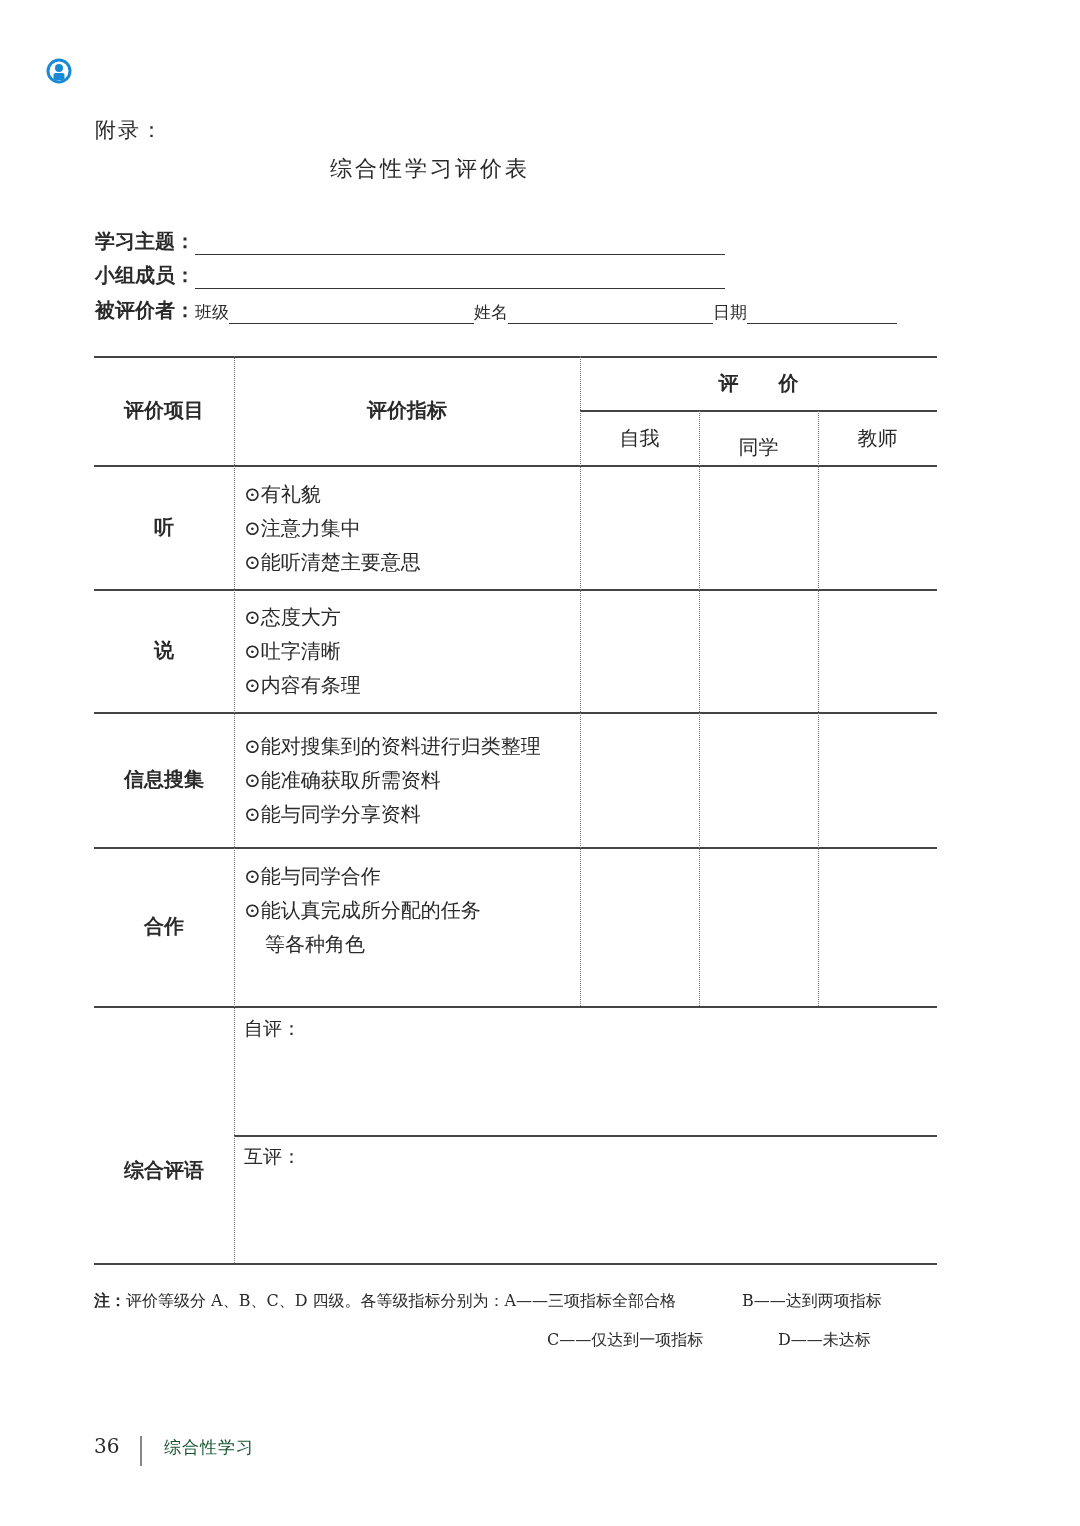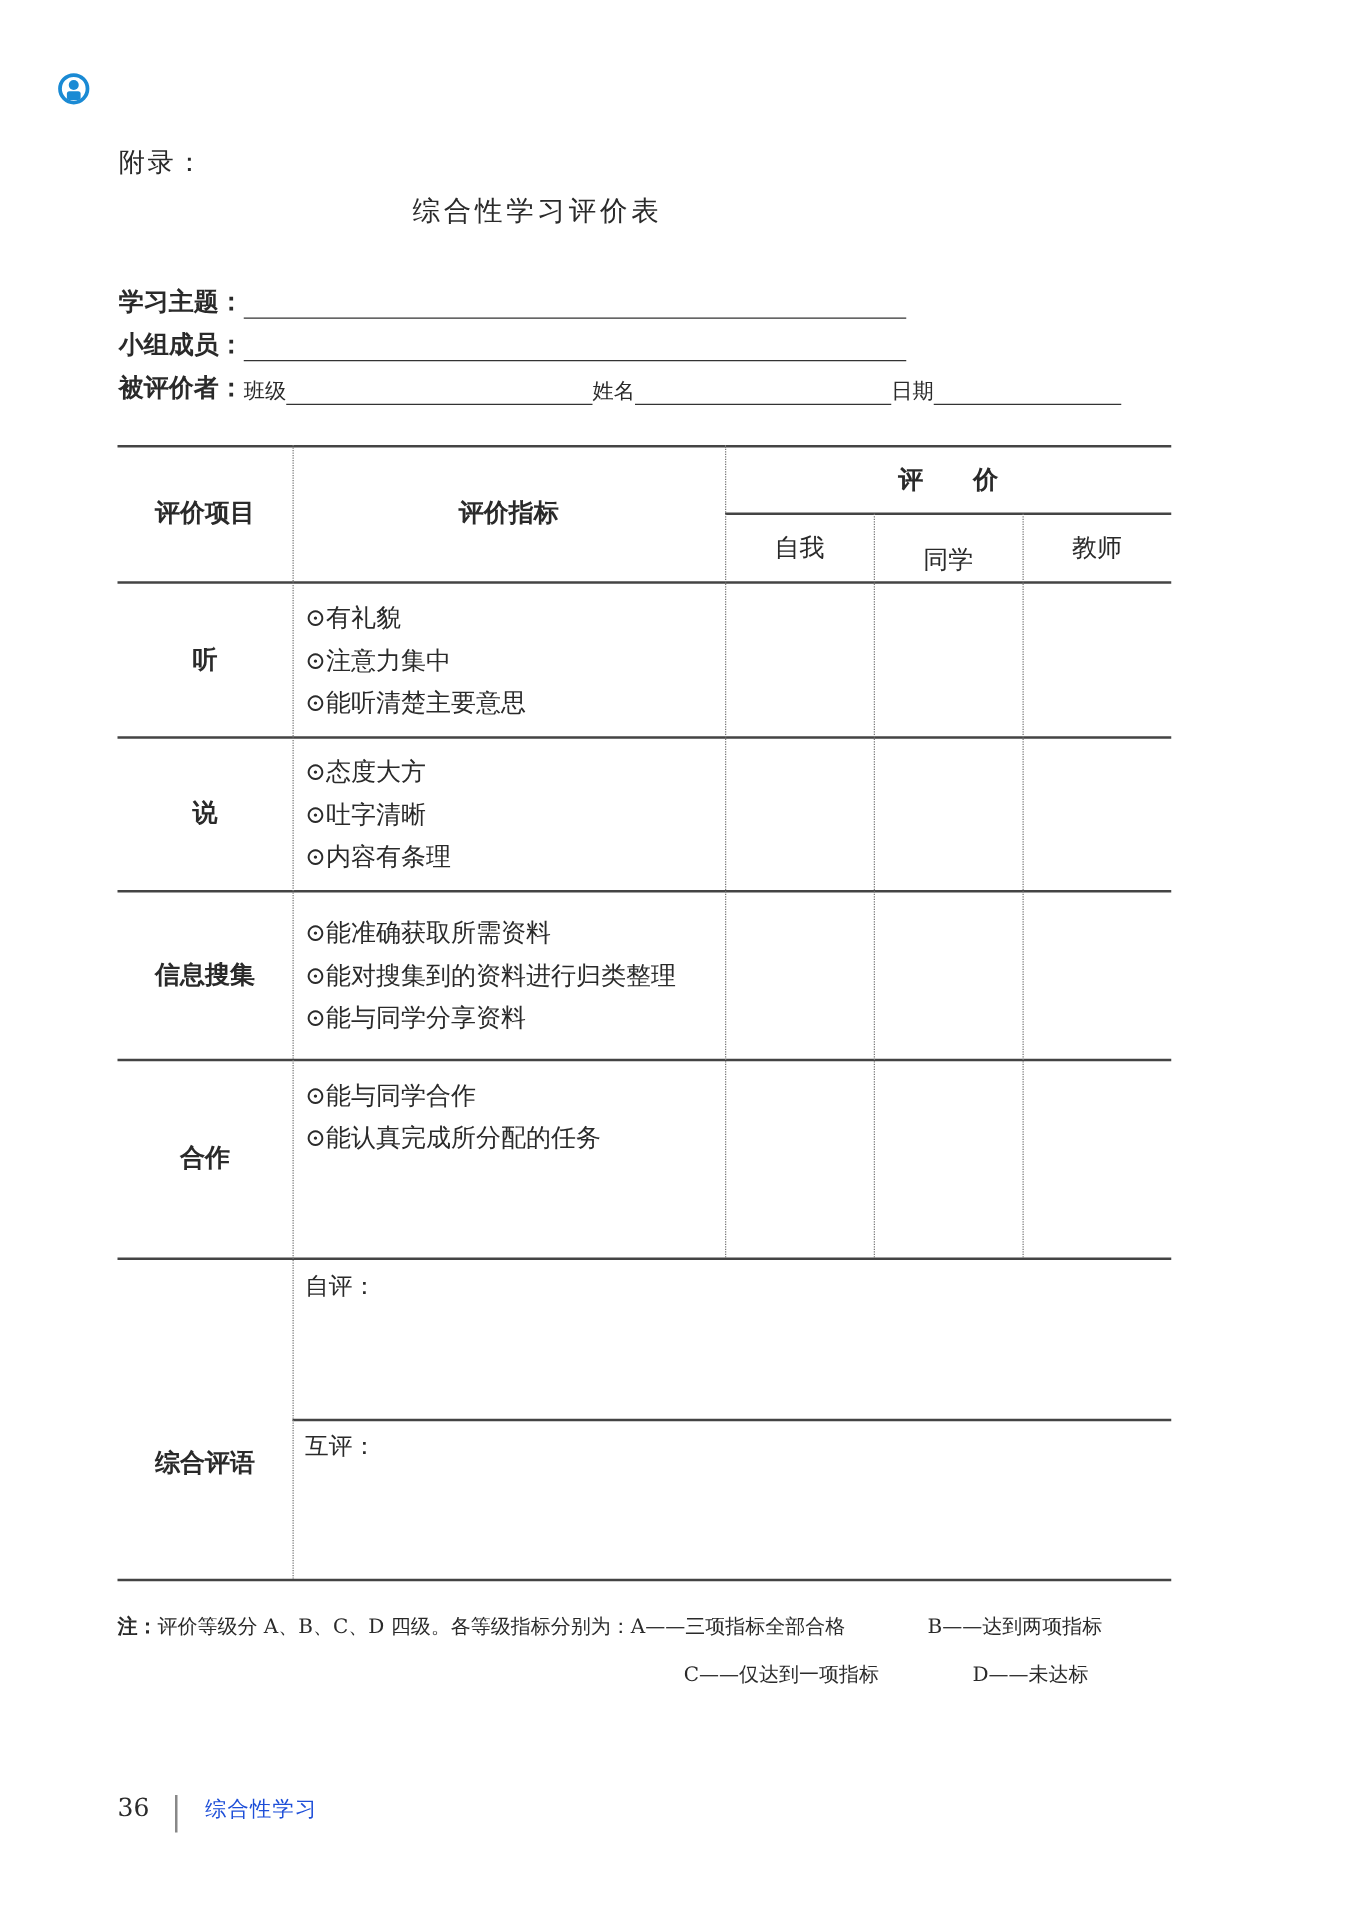--- a/index.html
+++ b/index.html
@@ -19,21 +19,21 @@
   .cell { position: absolute; display: flex; align-items: center; justify-content: center; font-size: 20px; }
   .bold { font-weight: bold; }
   .indicators { position: absolute; left: 150px; font-size: 20px; line-height: 34px; }
   .indicators div { white-space: nowrap; }
   .ind-cont { padding-left: 21px; }
   .comment-label { position: absolute; font-size: 19px; }
 
   .note { position: absolute; left: 94px; font-size: 16px; white-space: nowrap; }
   .footer-num { position: absolute; left: 94px; top: 1434px; font-size: 20px; }
   .footer-bar { position: absolute; left: 140px; top: 1436px; width: 0; height: 30px; border-left: 2px solid #888; }
-  .footer-title { position: absolute; left: 164px; top: 1436px; font-size: 17px; color: #1d4ed8; letter-spacing: 1px; }
+  .footer-title { position: absolute; left: 164px; top: 1436px; font-size: 17px; color: #14532d; letter-spacing: 1px; }
 </style>
 </head>
 <body>
 
 <svg class="logo" viewBox="0 0 26 26">
   <circle cx="13" cy="13" r="11" fill="none" stroke="#1a8ad4" stroke-width="3"></circle>
   <circle cx="13" cy="10" r="4" fill="#1a8ad4"></circle>
   <rect x="7.5" y="15" width="11" height="7" rx="2" fill="#1a8ad4"></rect>
 </svg>
 
@@ -91,29 +91,30 @@
 
   <div class="cell bold" style="left:0; top:233px; width:140px; height:123px;">说</div>
   <div class="indicators" style="top:244px;">
     <div>⊙态度大方</div>
     <div>⊙吐字清晰</div>
     <div>⊙内容有条理</div>
   </div>
 
   <div class="cell bold" style="left:0; top:356px; width:140px; height:135px;">信息搜集</div>
   <div class="indicators" style="top:373px;">
+    <div>⊙能对搜集到的资料进行归类整理</div>
     <div>⊙能准确获取所需资料</div>
-    <div>⊙能对搜集到的资料进行归类整理</div>
     <div>⊙能与同学分享资料</div>
   </div>
 
   <div class="cell bold" style="left:0; top:491px; width:140px; height:159px;">合作</div>
   <div class="indicators" style="top:503px;">
     <div>⊙能与同学合作</div>
     <div>⊙能认真完成所分配的任务</div>
+    <div class="ind-cont">等各种角色</div>
   </div>
 
   <div class="cell bold" style="left:0; top:650px; width:140px; height:257px;margin-top:36px;">综合评语</div>
   <div class="comment-label" style="left:150px; top:660px;">自评：</div>
   <div class="comment-label" style="left:150px; top:788px;">互评：</div>
 </div>
 
 <div class="note" style="top:1291px;">
   <b>注：</b><span>评价等级分 A、B、C、D 四级。各等级指标分别为：A——三项指标全部合格</span>
 </div>

